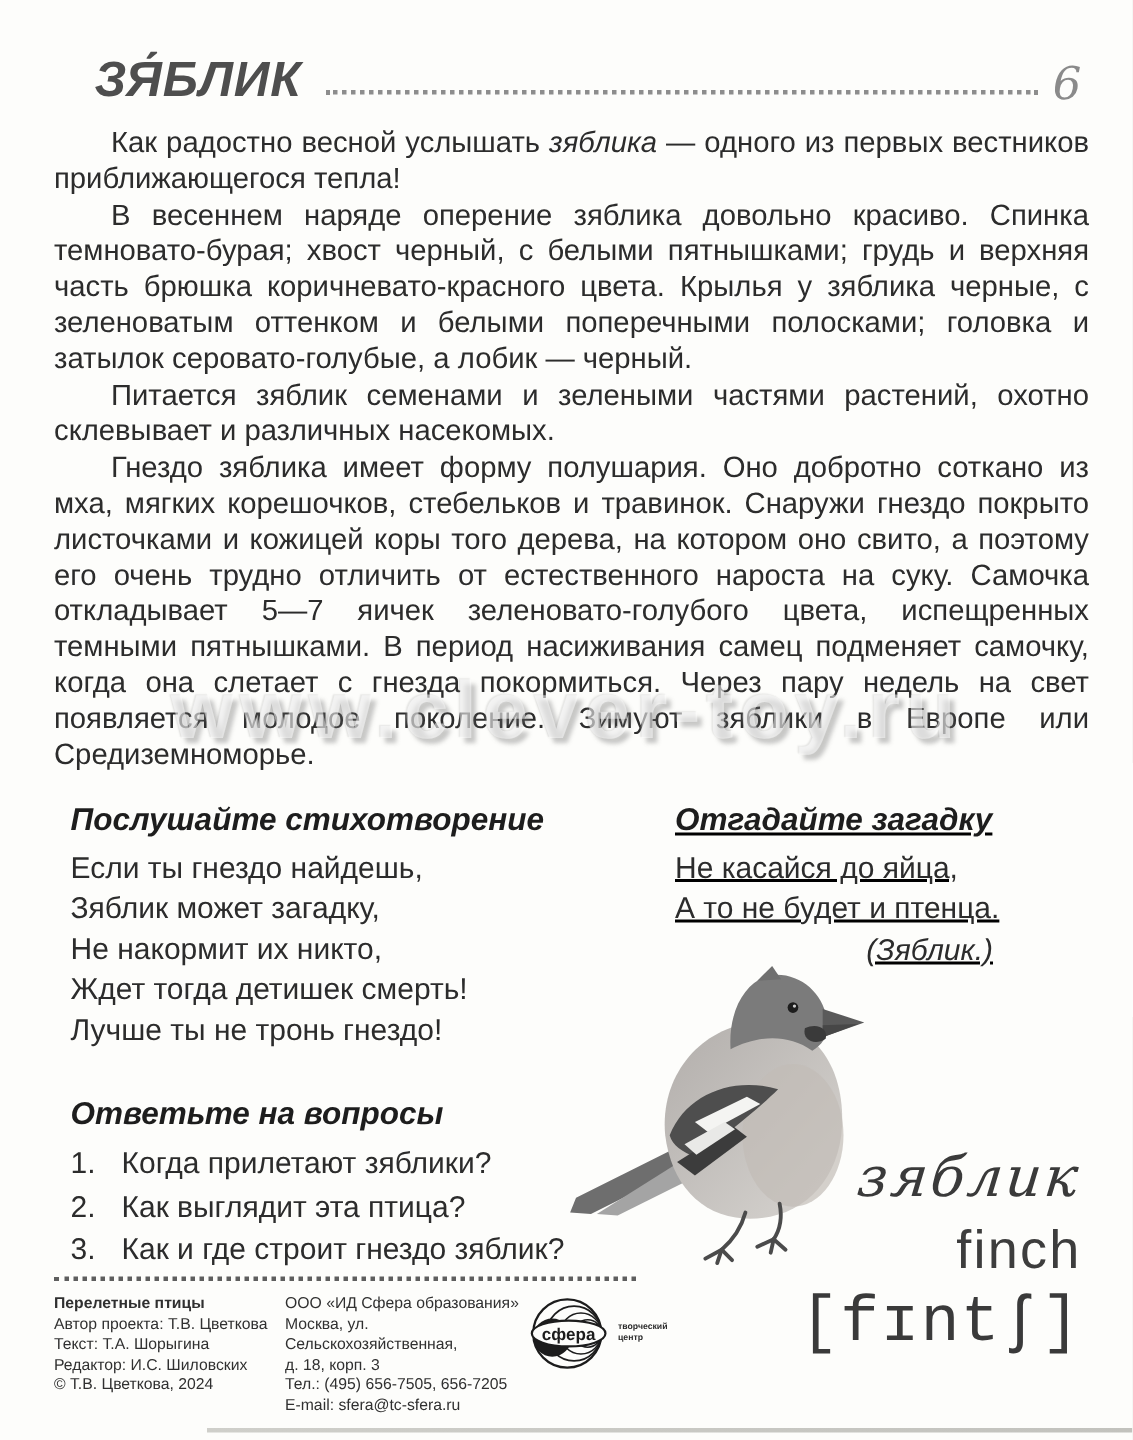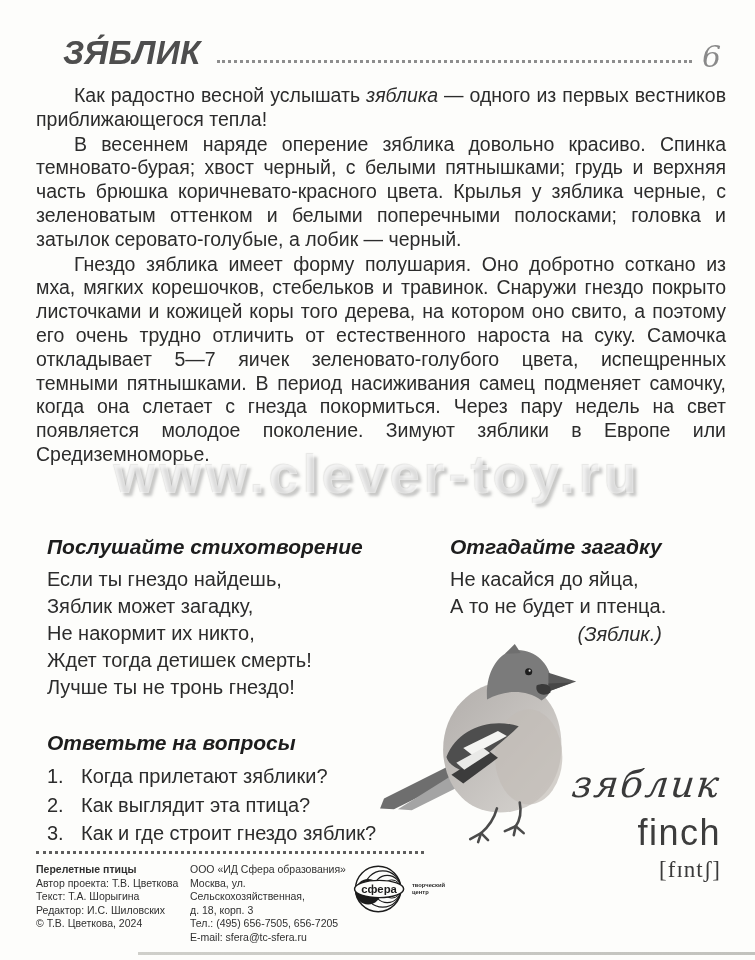--- a/index.html
+++ b/index.html
@@ -17,36 +17,36 @@
   .article p{margin:0 0 1px 0;text-indent:38px;}
   .it{font-style:italic;}
 
   
   .watermark{position:absolute;top:443px;left:0;width:755px;text-align:center;font-size:54px;font-weight:bold;letter-spacing:4px;color:rgba(255,255,255,0.50);text-shadow:3px 3px 3px rgba(110,110,110,0.38),-1px -1px 1px rgba(150,150,150,0.22);white-space:nowrap;pointer-events:none;}
 
   
   .sec-heading{font-size:21px;font-weight:bold;font-style:italic;color:#1d1d1d;margin:0 0 7px 0;}
   .poem{position:absolute;top:535px;left:47px;width:330px;}
   .verse{font-size:20px;line-height:27px;color:#2c2c2c;}
-  .riddle{position:absolute;top:535px;left:450px;width:218px;}
+  .riddle{position:absolute;top:535px;left:450px;width:218px;text-decoration:underline;}
   .riddle-answer{font-size:20px;line-height:27px;color:#2c2c2c;font-style:italic;text-align:right;padding-right:6px;margin-top:1px;}
 
   
   .questions{position:absolute;top:731px;left:47px;width:360px;}
   .q-item{display:flex;font-size:20px;line-height:28.5px;color:#2c2c2c;}
   .q-num{width:34px;flex:0 0 34px;}
 
   
   .bird{position:absolute;left:378px;top:640px;width:228px;height:208px;}
 
   
   .vocab{position:absolute;top:763px;right:34px;text-align:right;}
   .vocab-ru{font-family:"DejaVu Serif",serif;font-style:italic;font-size:37px;color:#3a3a3a;transform:skewX(-6deg);letter-spacing:2px;}
   .vocab-en{font-size:36px;color:#3d3d3d;letter-spacing:1.5px;margin-top:6px;}
-  .vocab-tr{font-family:Liberation Serif, serif;font-size:23px;color:#3a3a3a;margin-top:3px;letter-spacing:1px;}
+  .vocab-tr{font-family:Liberation Mono, monospace;font-size:43px;color:#3a3a3a;margin-top:3px;letter-spacing:1px;}
 
   
   .sep{position:absolute;top:851px;left:36px;width:388px;border-top:3px dotted #5e5e5e;}
   .footer-col{position:absolute;top:863px;font-size:10.5px;line-height:13.6px;color:#303030;}
   .col-credits{left:36px;width:152px;}
   .col-publisher{left:190px;width:162px;}
   .f-bold{font-weight:bold;}
   .logo{position:absolute;left:350px;top:862px;display:flex;align-items:center;}
   .logo-caption{width:36px;font-size:5.8px;line-height:6.6px;color:#2a2a2a;font-weight:bold;text-transform:lowercase;margin-left:2px;}
 
@@ -59,20 +59,21 @@
 
   <div class="header">
     <div class="title">ЗЯ́БЛИК</div>
     <div class="leader"></div>
     <div class="pagenum">6</div>
   </div>
 
   <div class="article">
     <p><span>Как радостно весной услышать </span><span class="it">зяблика</span><span> — одного из первых вестников приближающегося тепла!</span></p>
     <p>В весеннем наряде оперение зяблика довольно красиво. Спинка темновато-бурая; хвост черный, с белыми пятнышками; грудь и верхняя часть брюшка коричневато-красного цвета. Крылья у зяблика черные, с зеленоватым оттенком и белыми поперечными полосками; головка и затылок серовато-голубые, а лобик — черный.</p>
+    <p>Питается зяблик семенами и зелеными частями растений, охотно склевывает и различных насекомых.</p>
     <p>Гнездо зяблика имеет форму полушария. Оно добротно соткано из мха, мягких корешочков, стебельков и травинок. Снаружи гнездо покрыто листочками и кожицей коры того дерева, на котором оно свито, а поэтому его очень трудно отличить от естественного нароста на суку. Самочка откладывает 5—7 яичек зеленовато-голубого цвета, испещренных темными пятнышками. В период насиживания самец подменяет самочку, когда она слетает с гнезда покормиться. Через пару недель на свет появляется молодое поколение. Зимуют зяблики в Европе или Средиземноморье.</p>
   </div>
 
   <div class="watermark">www.clever-toy.ru</div>
 
   <div class="poem">
     <div class="sec-heading">Послушайте стихотворение</div>
     <div class="verse">Если ты гнездо найдешь,</div>
     <div class="verse">Зяблик может загадку,</div>
     <div class="verse">Не накормит их никто,</div>

